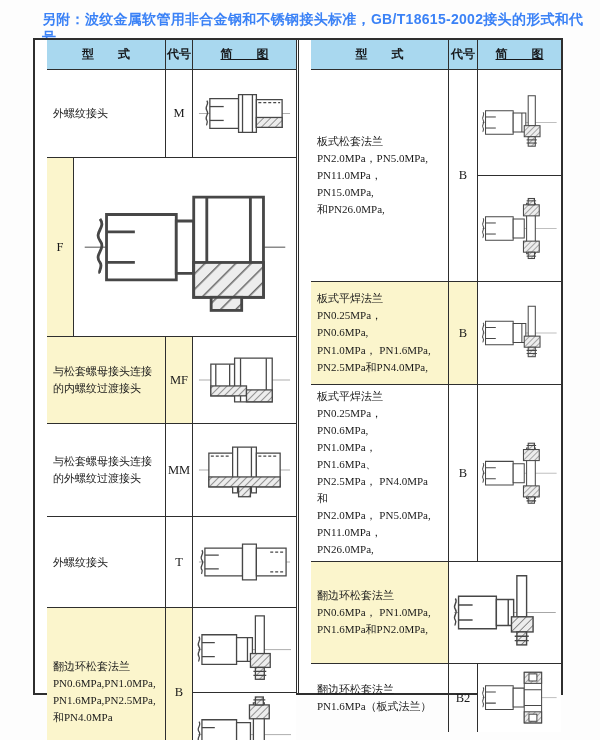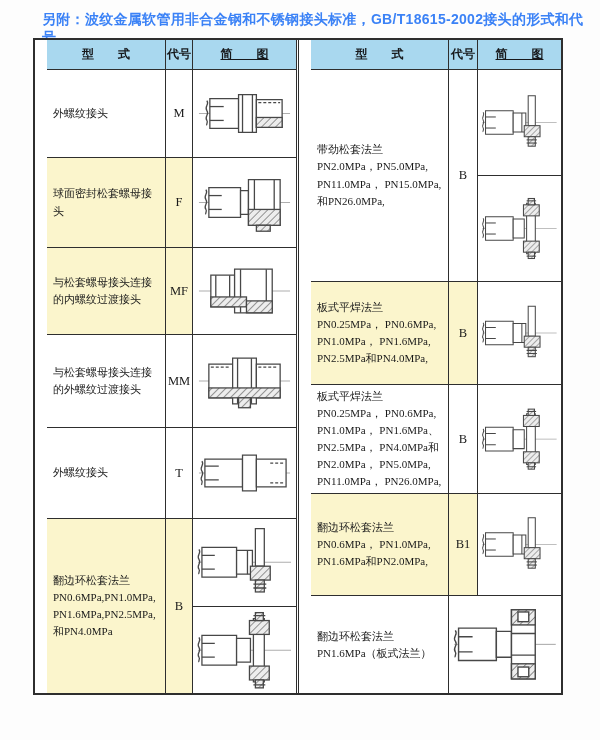--- a/index.html
+++ b/index.html
@@ -34,21 +34,21 @@
     background:#a9d8ef;border-bottom:1.5px solid #2e2e2e;
     font-family:"Liberation Sans","DejaVu Sans",sans-serif;
     font-weight:700;font-size:12px;color:#17191c;
   }
   .hc{display:flex;align-items:center;justify-content:center;box-sizing:border-box;}
   .row{display:flex;align-items:stretch;border-bottom:1px solid #2e2e2e;box-sizing:border-box;}
   .row:last-child{border-bottom:none;}
   .ct{
     box-sizing:border-box;border-right:1px solid #2e2e2e;
     display:flex;align-items:center;
-    padding:3px 3px 3px 6px;
+    padding:3px 12px 3px 6px;
     font-size:11px;line-height:1.55;white-space:pre-line;
   }
   .cc{
     box-sizing:border-box;border-right:1px solid #2e2e2e;
     display:flex;align-items:center;justify-content:center;
     font-size:12.5px;
   }
   .left .ct,.left .hc-type{width:119px;}
   .left .cc,.left .hc-code{width:27px;}
   .right .ct,.right .hc-type{width:138px;}
@@ -224,21 +224,20 @@
       <div class="cd">
         <div class="sub">
             <svg class="diag" viewBox="0 0 100 80">
               <use href="#d-m"></use>
             </svg>
           </div>
       </div>
     </div>
 
     <div class="row" style="flex:0 0 90px" data-hl="y">
-      <div class="ct">球面密封松套螺母接头</div>
       <div class="cc">F</div>
       <div class="cd">
         <div class="sub">
             <svg class="diag" viewBox="0 0 100 80">
               <use href="#d-f"></use>
             </svg>
           </div>
       </div>
     </div>
 
@@ -302,21 +301,21 @@
   <div class="mid-divider"></div>
 
   <div class="half right">
     <div class="hrow">
       <div class="hc hc-type">型　　式</div>
       <div class="hc hc-code">代号</div>
       <div class="hc hc-diag">简　　图</div>
     </div>
 
     <div class="row" style="flex:0 0 212px" data-hl="n">
-      <div class="ct">带劲松套法兰
+      <div class="ct">板式松套法兰
 PN2.0MPa，PN5.0MPa,
 PN11.0MPa， PN15.0MPa,
 和PN26.0MPa,</div>
       <div class="cc">B</div>
       <div class="cd">
         <div class="sub">
             <svg class="diag" viewBox="0 0 100 80">
               <use href="#d-fu"></use>
             </svg>
           </div>
@@ -357,33 +356,33 @@
               <use href="#d-ff"></use>
             </svg>
           </div>
       </div>
     </div>
 
     <div class="row" style="flex:0 0 102px" data-hl="y">
       <div class="ct">翻边环松套法兰
 PN0.6MPa， PN1.0MPa,
 PN1.6MPa和PN2.0MPa,</div>
-      <div class="cc">B1</div>
       <div class="cd">
         <div class="sub">
             <svg class="diag" viewBox="0 0 100 80">
               <use href="#d-fu"></use>
             </svg>
           </div>
       </div>
     </div>
 
     <div class="row" style="flex:1 1 auto" data-hl="n">
       <div class="ct">翻边环松套法兰
 PN1.6MPa（板式法兰）</div>
+      <div class="cc">B2</div>
       <div class="cd">
         <div class="sub">
             <svg class="diag" viewBox="0 0 100 80">
               <use href="#d-fr"></use>
             </svg>
           </div>
       </div>
     </div>
   </div>
 </div>

